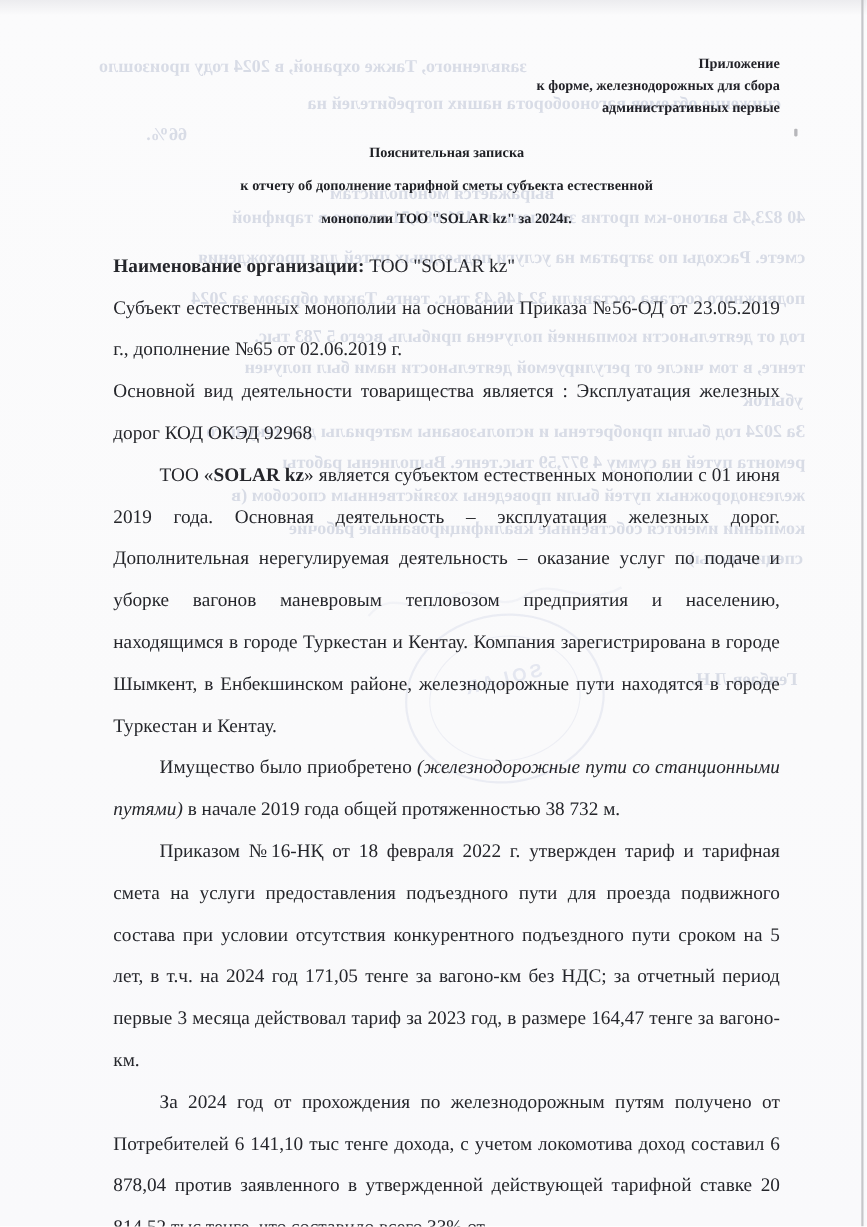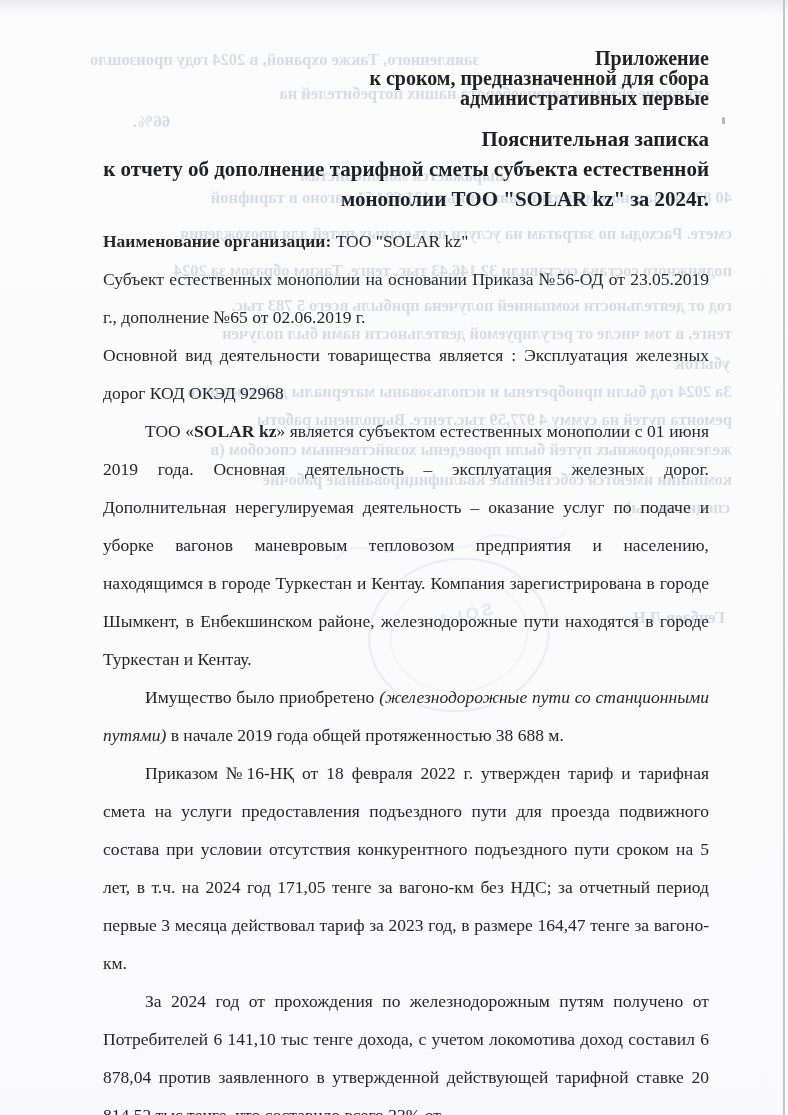--- a/index.html
+++ b/index.html
@@ -45,25 +45,25 @@
     letter-spacing:3px;text-align:center;transform:rotate(6deg);
     font-family:"Liberation Sans",sans-serif;
   }
   .signature-squiggle{position:absolute;left:330px;top:520px;opacity:.30;}
   
   .content{
     position:absolute;left:103px;top:0;width:606px;
   }
   .header-note{
     margin-top:48px;text-align:right;font-weight:bold;
-    font-size:20px;line-height:20px;color:#222228;
+    font-size:13px;line-height:20px;color:#222228;
   }
   .doc-title{
-    margin-top:16px;text-align:right;font-weight:bold;
-    font-size:21px;line-height:30px;color:#1f2025;
+    margin-top:16px;text-align:center;font-weight:bold;
+    font-size:13px;line-height:30px;color:#1f2025;
   }
   .body-text{
     margin-top:8px;font-size:17.5px;line-height:38px;
     text-align:justify;color:#25262b;
   }
   .body-text p{margin:0;}
   .para{text-indent:42px;}
   b.inl{font-weight:bold;}
   i.inl{font-style:italic;}
   .speck{position:absolute;left:722px;top:117px;width:3px;height:7px;background:#8a8a90;opacity:.6;border-radius:1px;}
@@ -101,42 +101,42 @@
     </div>
     <svg class="signature-squiggle" width="240" height="60" viewBox="0 0 240 60">
       <path d="M5,40 C30,10 55,48 80,24 C100,6 120,42 150,20 C175,4 200,34 235,14" fill="none" stroke="rgba(90,110,170,.5)" stroke-width="2.2"></path>
     </svg>
   </div>
 
   <div class="content">
 
     <div class="header-note">
       <div>Приложение</div>
-      <div>к сроком, предназначенной для сбора</div>
+      <div>к форме, железнодорожных для сбора</div>
       <div>административных первые</div>
     </div>
 
     <div class="doc-title">
       <div>Пояснительная записка</div>
       <div>к отчету об дополнение тарифной сметы субъекта естественной</div>
       <div>монополии ТОО "SOLAR kz" за 2024г.</div>
     </div>
 
     <div class="body-text">
 
       <p><b class="inl">Наименование организации:</b><span> ТОО "SOLAR kz"</span></p>
 
 
       <p>Субъект естественных монополии на основании Приказа №56-ОД от 23.05.2019 г., дополнение №65 от 02.06.2019 г.</p>
 
       <p>Основной вид деятельности товарищества является : Эксплуатация железных дорог КОД ОКЭД 92968</p>
 
       <p class="para"><span>ТОО «</span><b class="inl">SOLAR kz</b><span>» является  субъектом естественных монополии с 01 июня 2019 года. Основная деятельность – эксплуатация железных дорог. Дополнительная нерегулируемая деятельность – оказание услуг по подаче и уборке вагонов маневровым тепловозом предприятия и населению, находящимся в городе Туркестан и Кентау. Компания зарегистрирована в городе Шымкент, в Енбекшинском районе, железнодорожные пути находятся в городе Туркестан и Кентау.</span></p>
 
-      <p class="para"><span>Имущество было приобретено </span><i class="inl">(железнодорожные пути со станционными путями)</i><span> в начале 2019 года общей протяженностью 38 688 м.</span></p>
+      <p class="para"><span>Имущество было приобретено </span><i class="inl">(железнодорожные пути со станционными путями)</i><span> в начале 2019 года общей протяженностью 38 732 м.</span></p>
 
       <p class="para">Приказом №16-НҚ от 18 февраля 2022 г. утвержден тариф и тарифная смета на услуги предоставления подъездного пути для проезда подвижного состава при условии отсутствия конкурентного подъездного пути сроком на 5 лет, в т.ч. на 2024 год 171,05 тенге за вагоно-км без НДС; за отчетный период первые 3 месяца действовал тариф за 2023 год, в размере 164,47 тенге за вагоно-км.</p>
 
       <p class="para">За 2024 год от прохождения по железнодорожным путям получено от Потребителей 6 141,10 тыс тенге дохода, с учетом локомотива доход составил  6 878,04 против заявленного в утвержденной действующей тарифной ставке 20 814,52 тыс.тенге, что составило всего 33% от</p>
 
     </div>
   </div>
 </div>
 
 </body></html>

